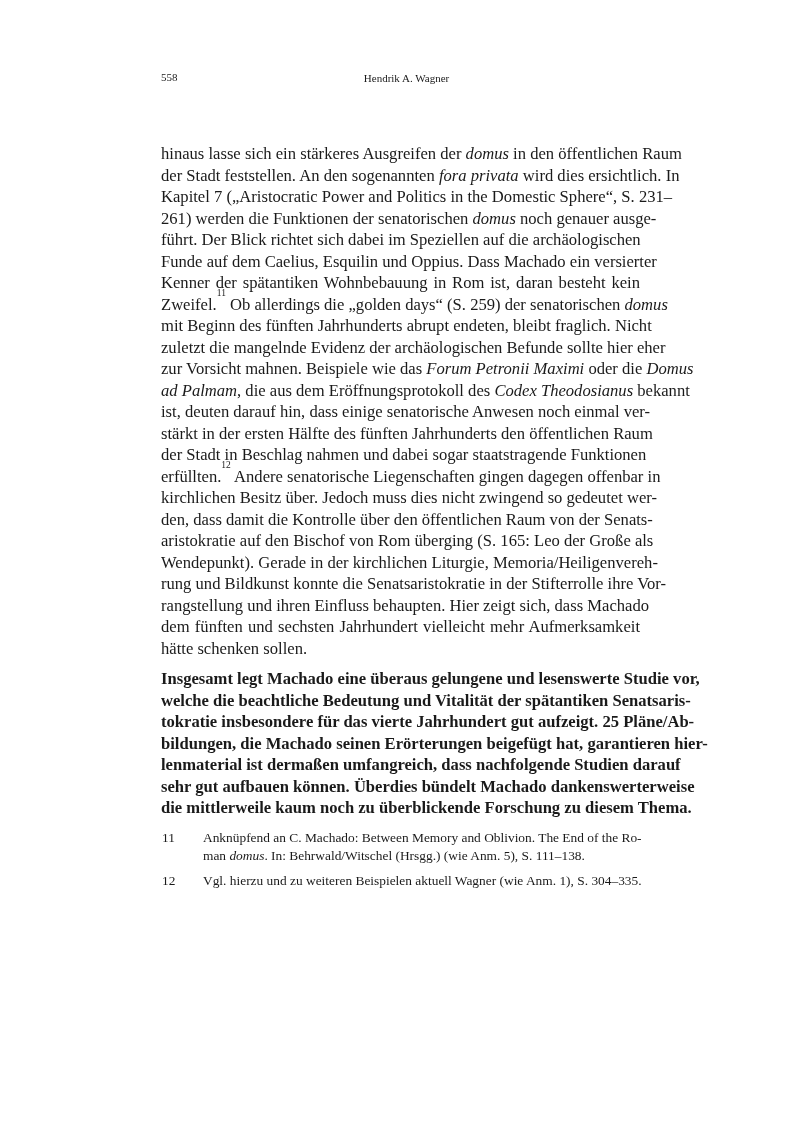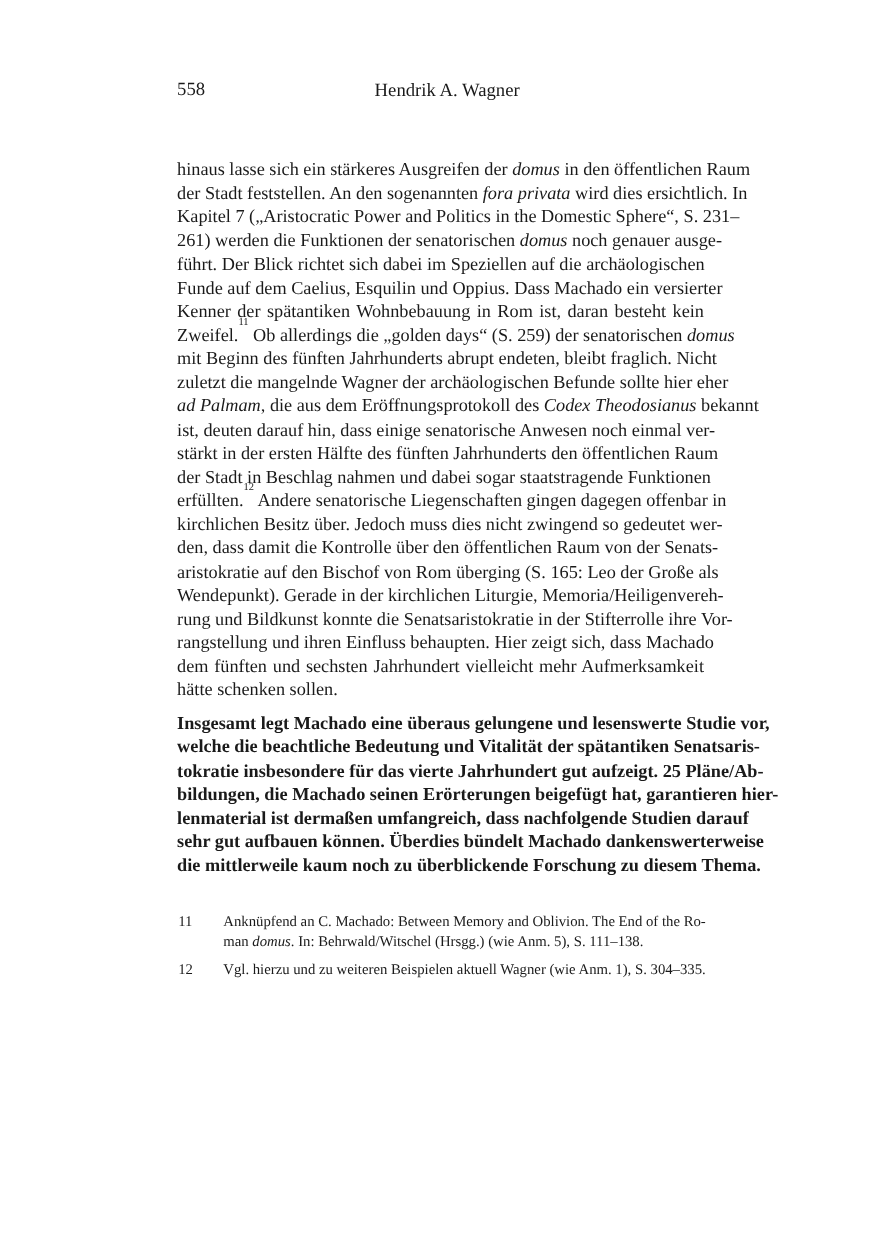--- a/index.html
+++ b/index.html
@@ -1,19 +1,19 @@
 <!DOCTYPE html>
 <html><head>
   <meta charset="utf-8">
   <style>
     html, body { margin: 0; padding: 0; background: #ffffff; }
     body { width: 799px; height: 1131px; position: relative; overflow: hidden;
            font-family: "Liberation Serif", "DejaVu Serif", serif; color: #1a1a1a; }
     .header { position: absolute; top: 71px; left: 161px; width: 479px; height: 20px;
-              font-size: 17px; }
+              font-size: 11px; }
     .page-number { position: absolute; left: 0; top: 0; }
     .running-head { position: absolute; left: 12px; right: 0; top: 1px; text-align: center; }
     .body-text { position: absolute; top: 143px; left: 161px; width: 479px; font-size: 16.6px;
                  line-height: 21.5px; text-align: justify; hyphens: manual; }
     .body-text p { margin: 0; }
     .body-text p + p { margin-top: 9px; font-weight: bold; }
     .line { display: block; text-align: justify; text-align-last: justify; white-space: nowrap; }
     .line.last { text-align-last: left; }
     sup { font-size: 9.5px; vertical-align: top; position: relative; top: -1px; line-height: 0; }
     i { font-style: italic; }
@@ -37,21 +37,22 @@
   <p>
       <span class="line">hinaus lasse sich ein stärkeres Ausgreifen der <i>domus</i> in den öffentlichen Raum</span>
       <span class="line">der Stadt feststellen. An den sogenannten <i>fora privata</i> wird dies ersichtlich. In</span>
       <span class="line">Kapitel 7 („Aristocratic Power and Politics in the Domestic Sphere“, S. 231–</span>
       <span class="line">261) werden die Funktionen der senatorischen <i>domus</i> noch genauer ausge-</span>
       <span class="line">führt. Der Blick richtet sich dabei im Speziellen auf die archäologischen</span>
       <span class="line">Funde auf dem Caelius, Esquilin und Oppius. Dass Machado ein versierter</span>
       <span class="line">Kenner der spätantiken Wohnbebauung in Rom ist, daran besteht kein</span>
       <span class="line">Zweifel.<sup>11</sup> Ob allerdings die „golden days“ (S. 259) der senatorischen <i>domus</i></span>
       <span class="line">mit Beginn des fünften Jahrhunderts abrupt endeten, bleibt fraglich. Nicht</span>
-      <span class="line">zuletzt die mangelnde Wagner der archäologischen Befunde sollte hier eher</span>
+      <span class="line">zuletzt die mangelnde Evidenz der archäologischen Befunde sollte hier eher</span>
+      <span class="line">zur Vorsicht mahnen. Beispiele wie das <i>Forum Petronii Maximi</i> oder die <i>Domus</i></span>
       <span class="line"><i>ad Palmam</i>, die aus dem Eröffnungsprotokoll des <i>Codex Theodosianus</i> bekannt</span>
       <span class="line">ist, deuten darauf hin, dass einige senatorische Anwesen noch einmal ver-</span>
       <span class="line">stärkt in der ersten Hälfte des fünften Jahrhunderts den öffentlichen Raum</span>
       <span class="line">der Stadt in Beschlag nahmen und dabei sogar staatstragende Funktionen</span>
       <span class="line">erfüllten.<sup>12</sup> Andere senatorische Liegenschaften gingen dagegen offenbar in</span>
       <span class="line">kirchlichen Besitz über. Jedoch muss dies nicht zwingend so gedeutet wer-</span>
       <span class="line">den, dass damit die Kontrolle über den öffentlichen Raum von der Senats-</span>
       <span class="line">aristokratie auf den Bischof von Rom überging (S. 165: Leo der Große als</span>
       <span class="line">Wendepunkt). Gerade in der kirchlichen Liturgie, Memoria/Heiligenvereh-</span>
       <span class="line">rung und Bildkunst konnte die Senatsaristokratie in der Stifterrolle ihre Vor-</span>

